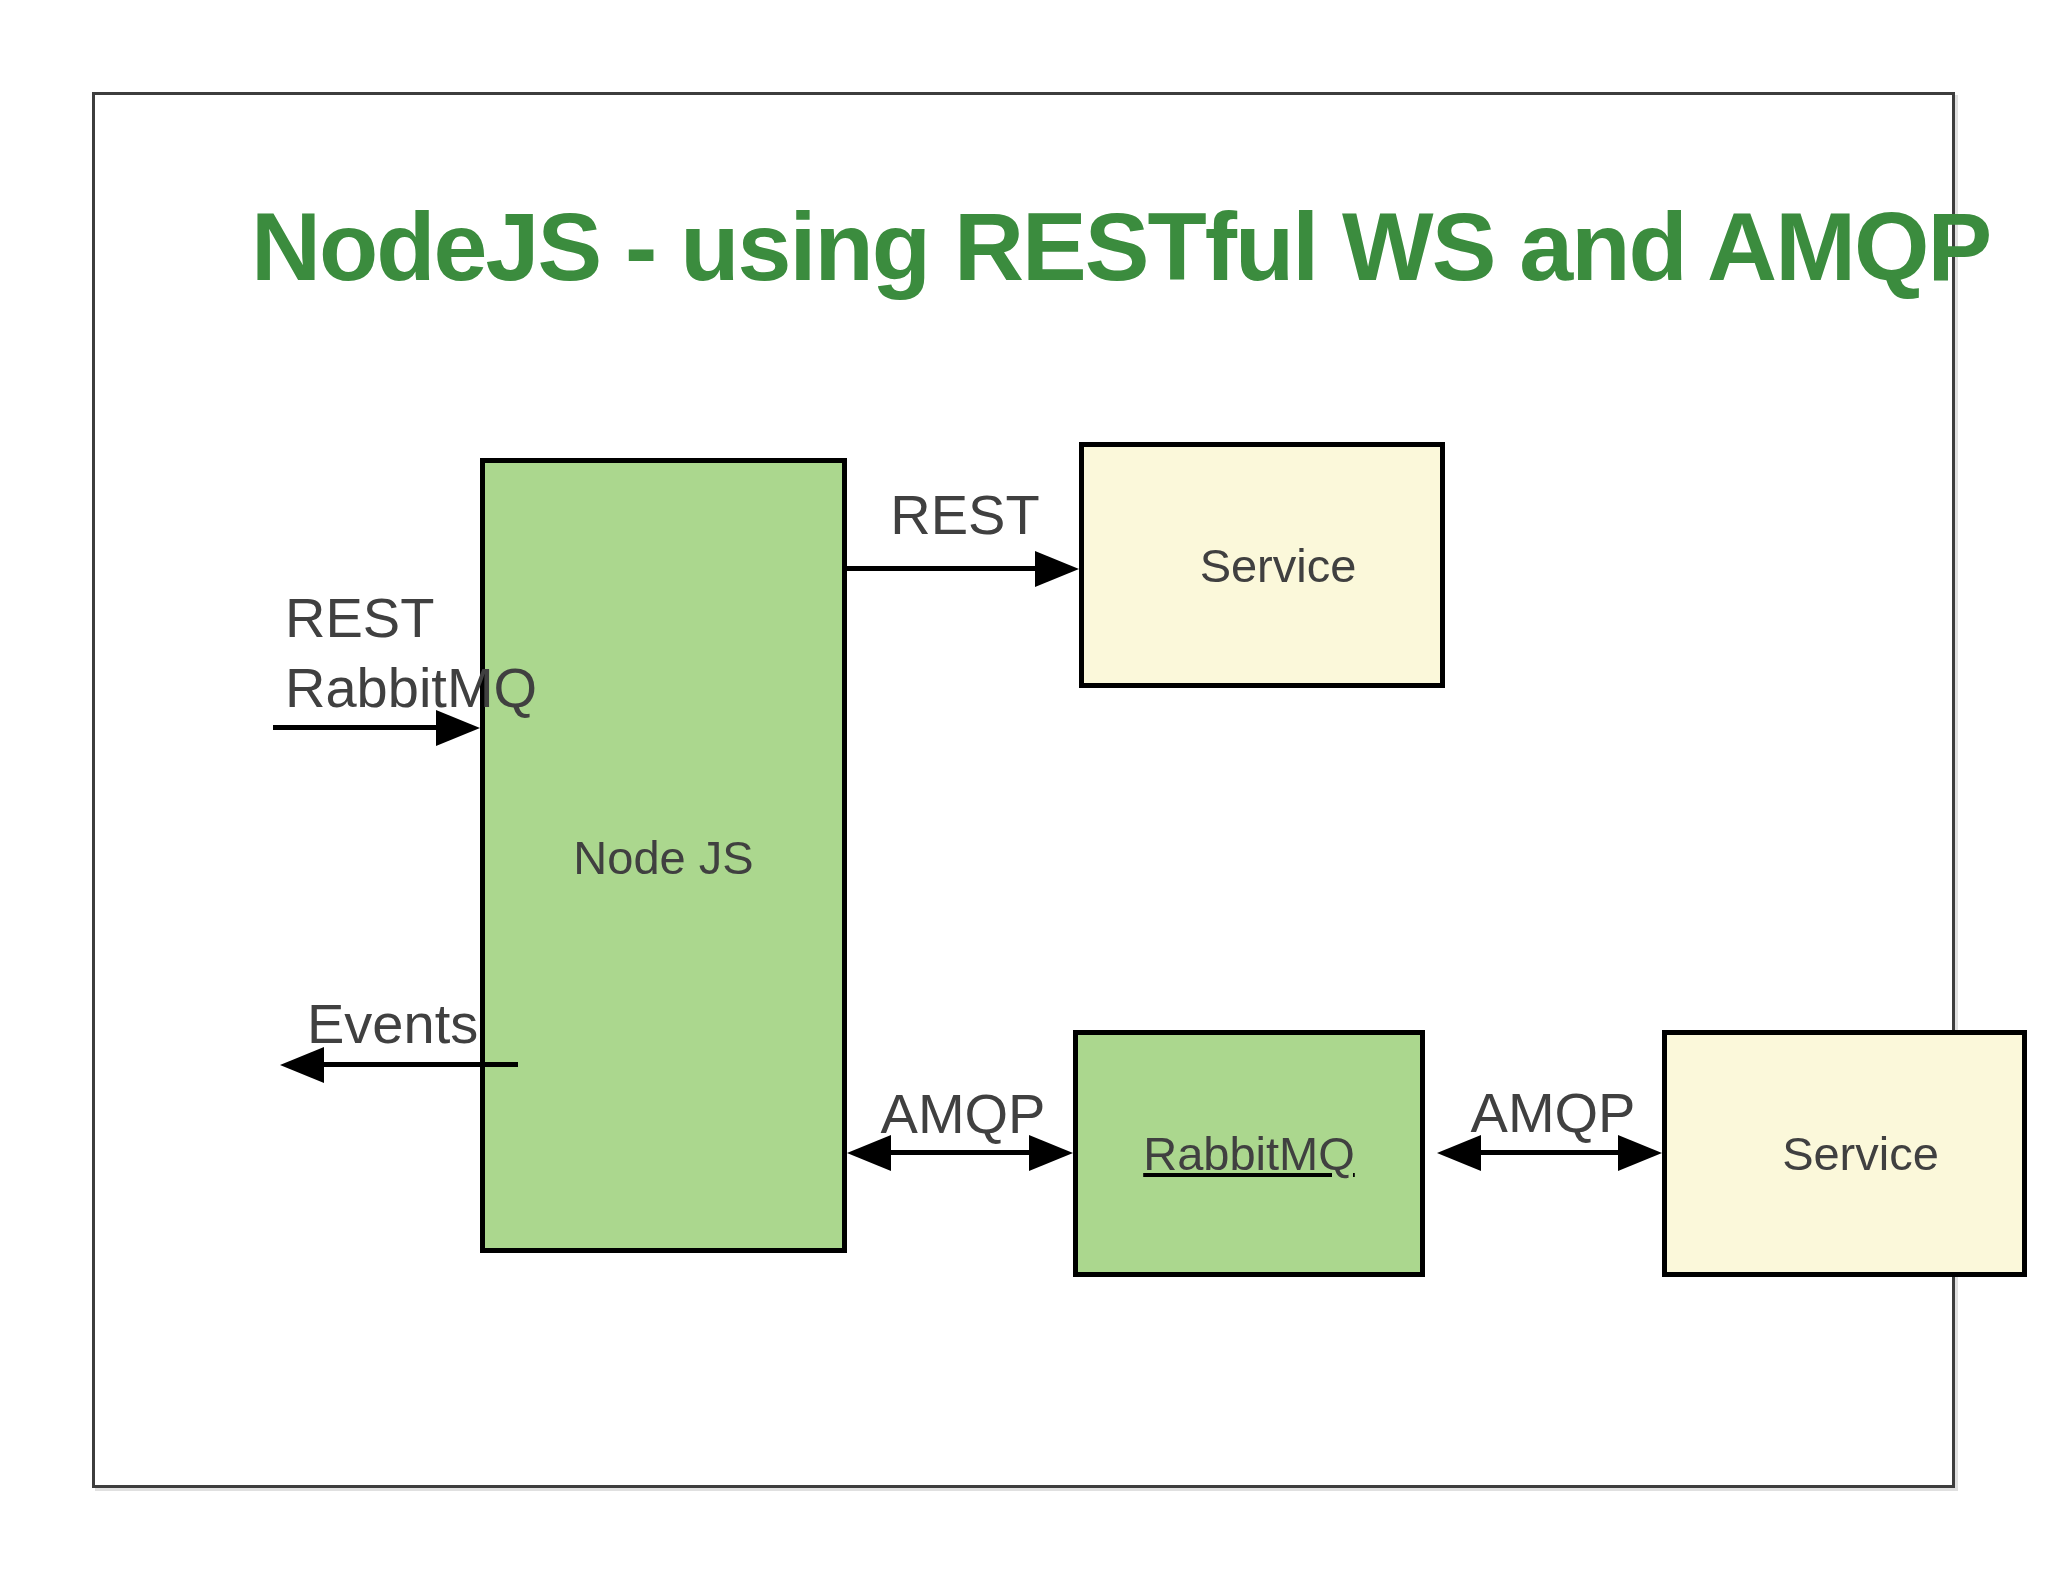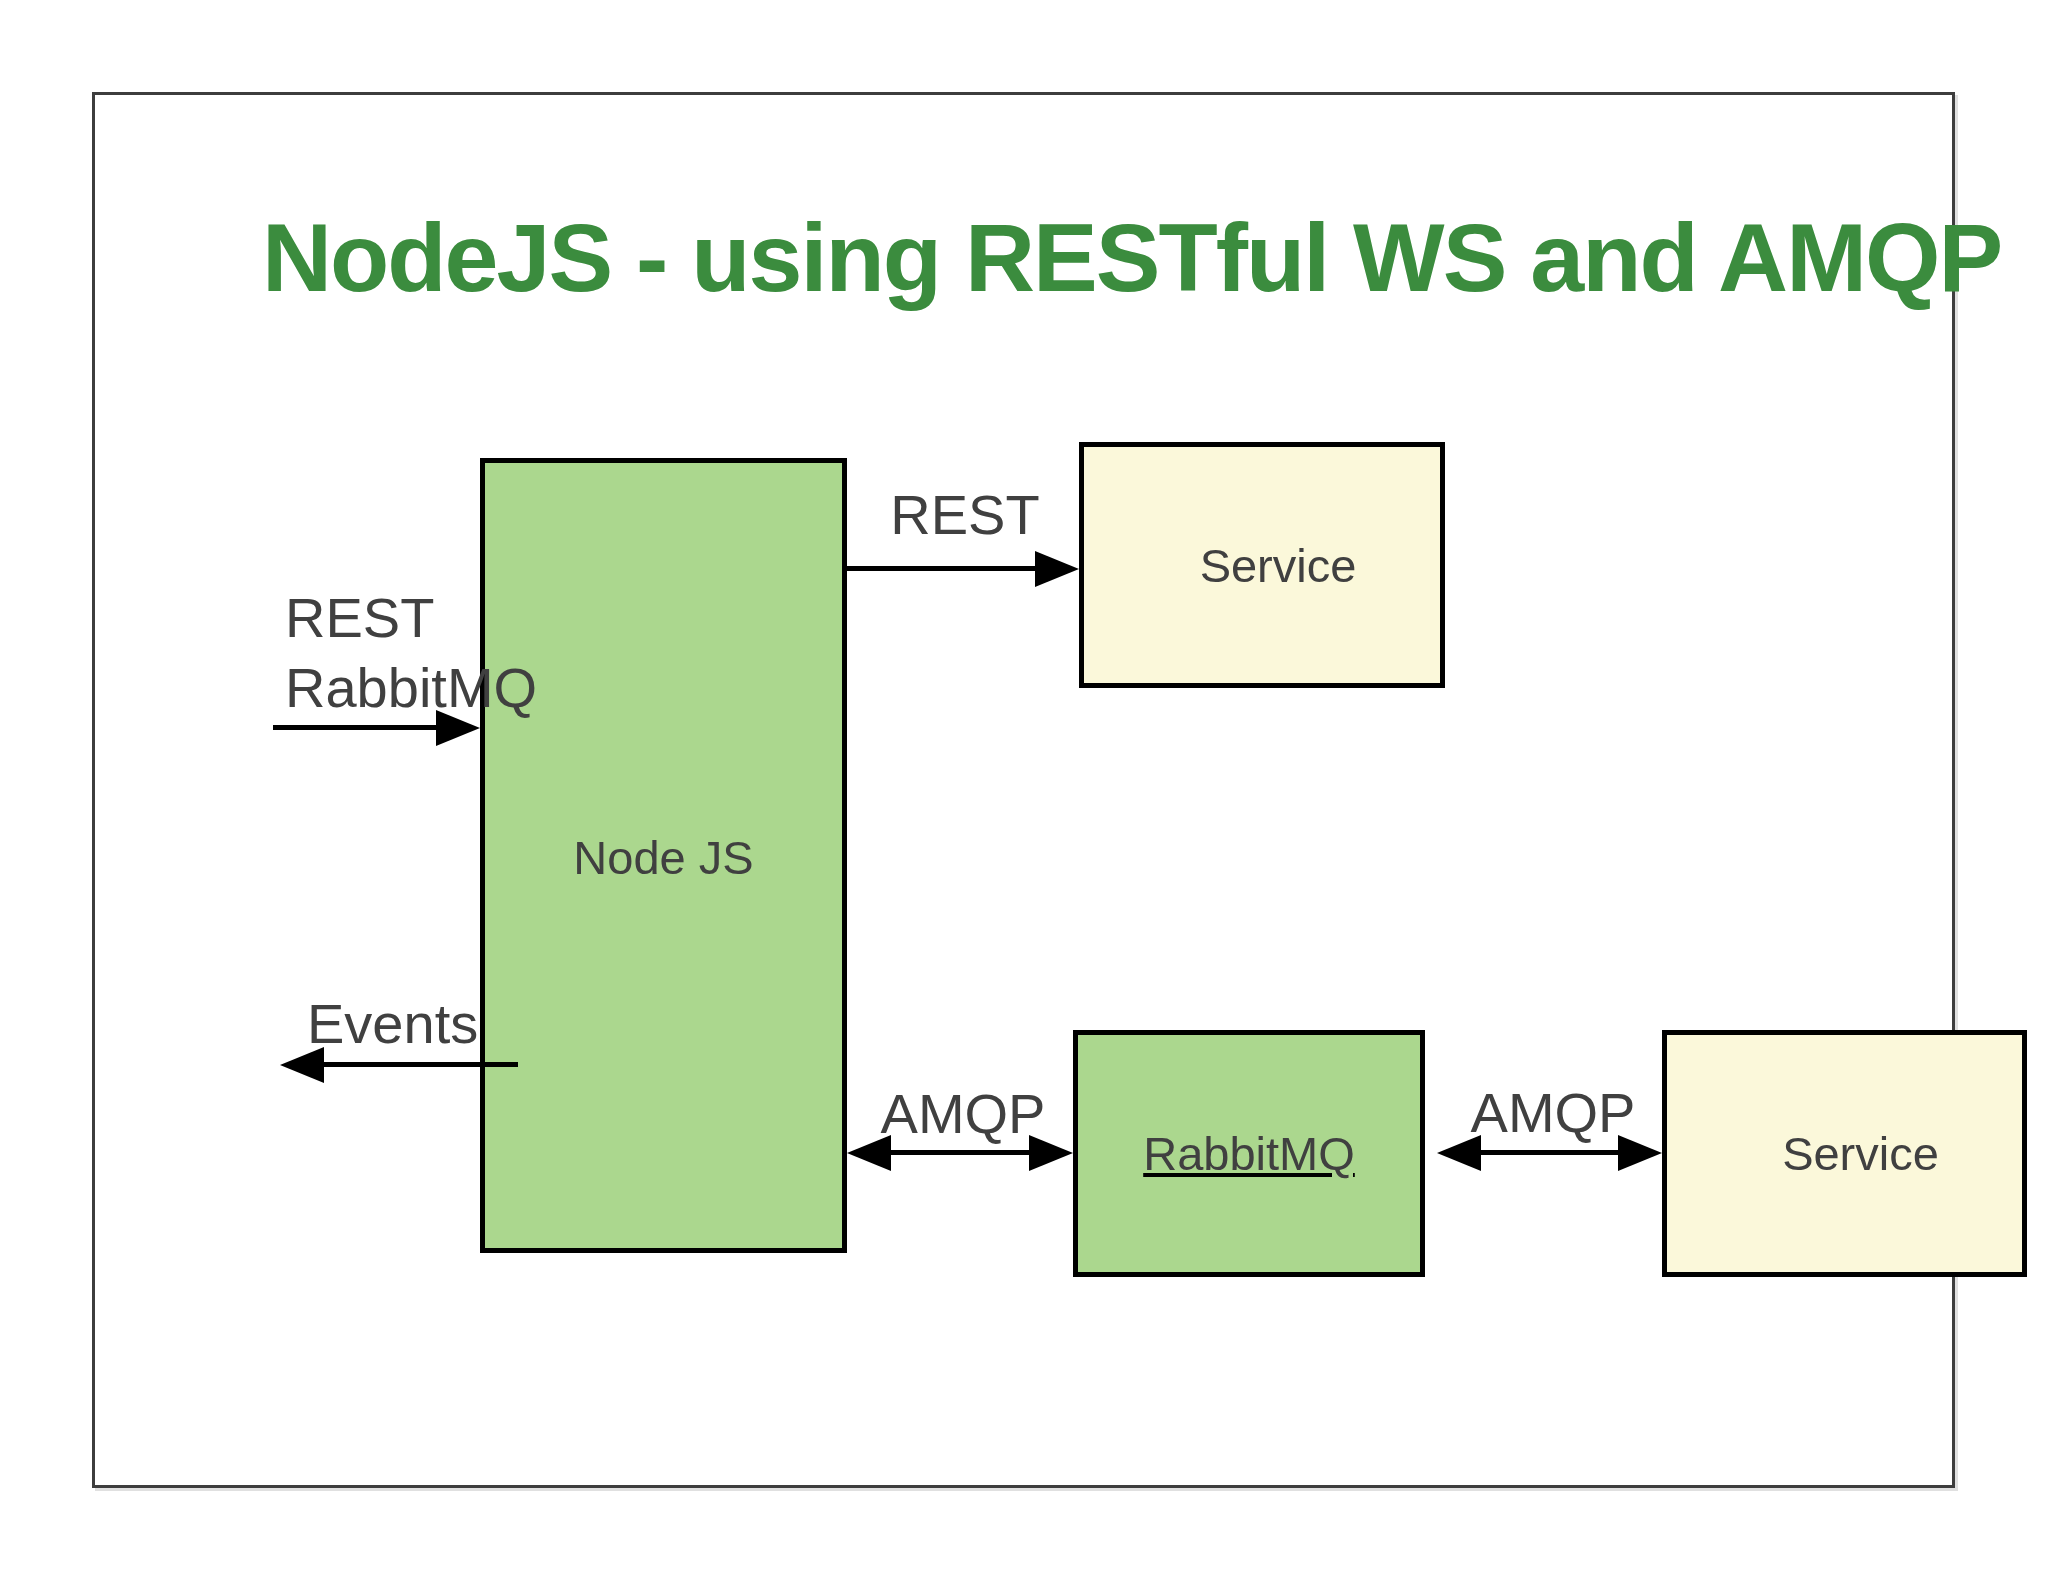--- a/index.html
+++ b/index.html
@@ -14,21 +14,21 @@
   .canvas{
     position:relative;width:2048px;height:1582px;background:#ffffff;overflow:hidden;
     font-family:"Liberation Sans", sans-serif;
   }
   .frame{
     position:absolute;left:92px;top:92px;width:1863px;height:1396px;
     border:3px solid var(--frame-gray);box-sizing:border-box;background:#ffffff;
     box-shadow:3px 3px 0 rgba(0,0,0,0.12);
   }
   .title{
-    position:absolute;left:155px;top:100px;margin:12px;
+    position:absolute;left:155px;top:100px;margin:1px;
     font-size:97px;font-weight:bold;letter-spacing:-2px;line-height:1.05;
     color:var(--title-green);white-space:nowrap;
   }
   .box{
     position:absolute;border:5px solid var(--line-black);box-sizing:border-box;
     display:flex;align-items:center;justify-content:center;
   }
   .box .box-label{
     font-size:47px;color:var(--text-gray);white-space:nowrap;
   }

